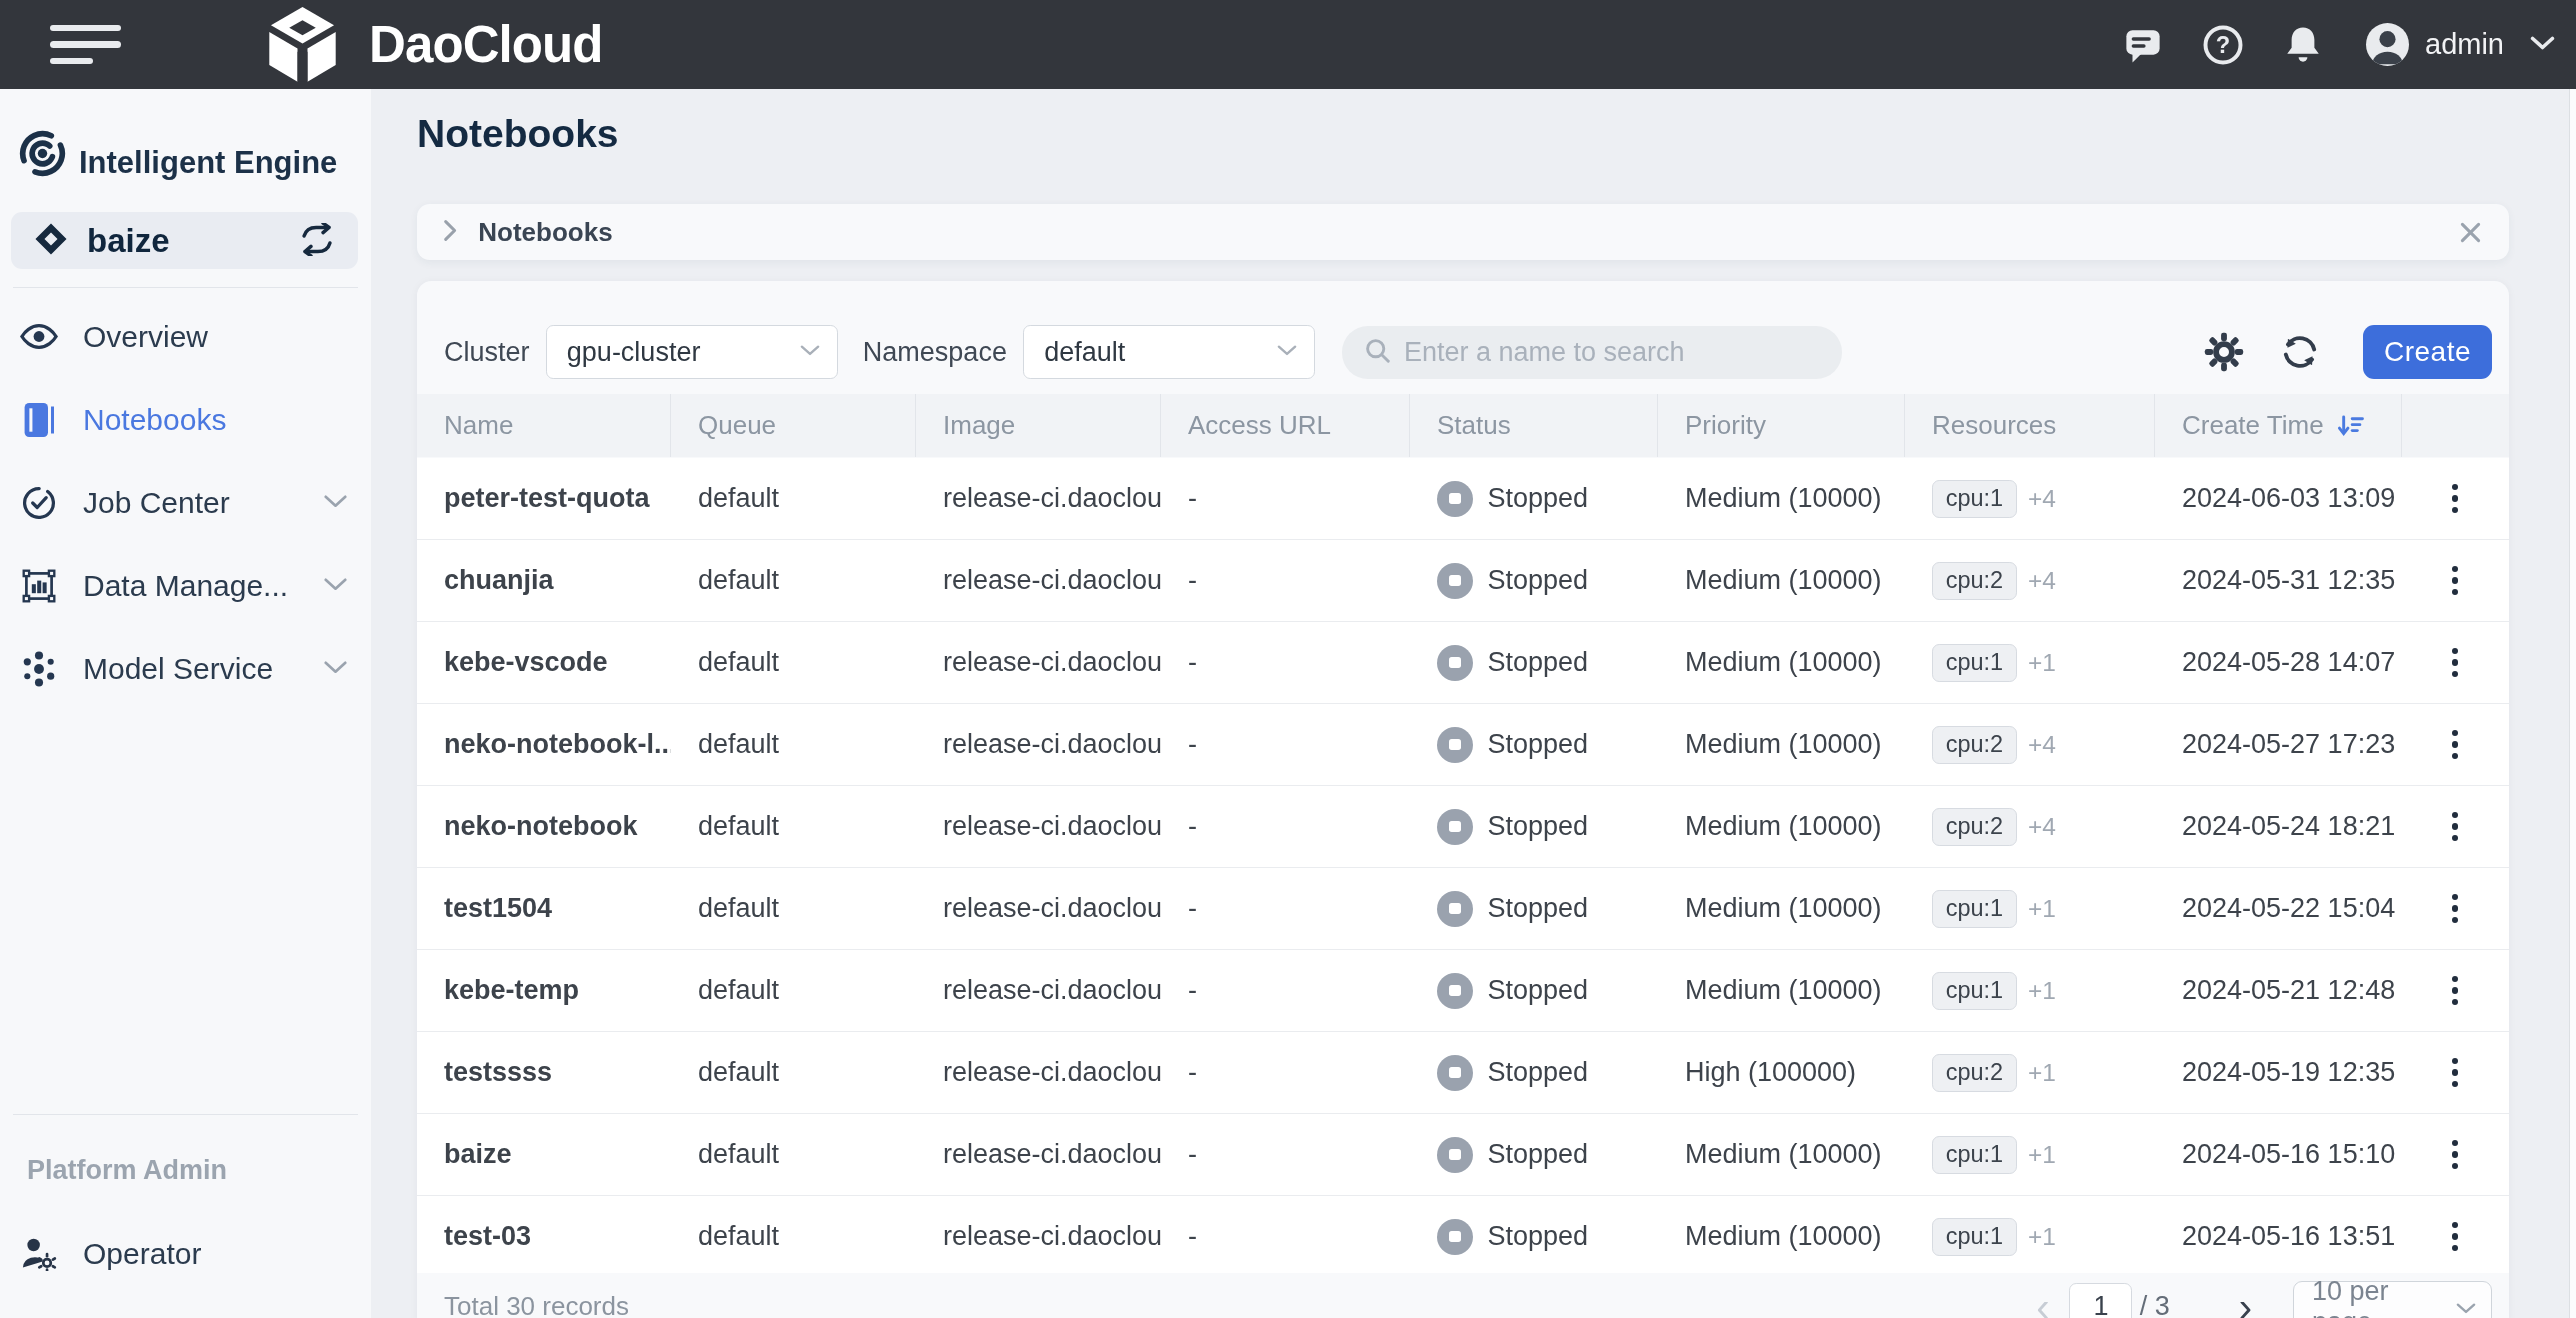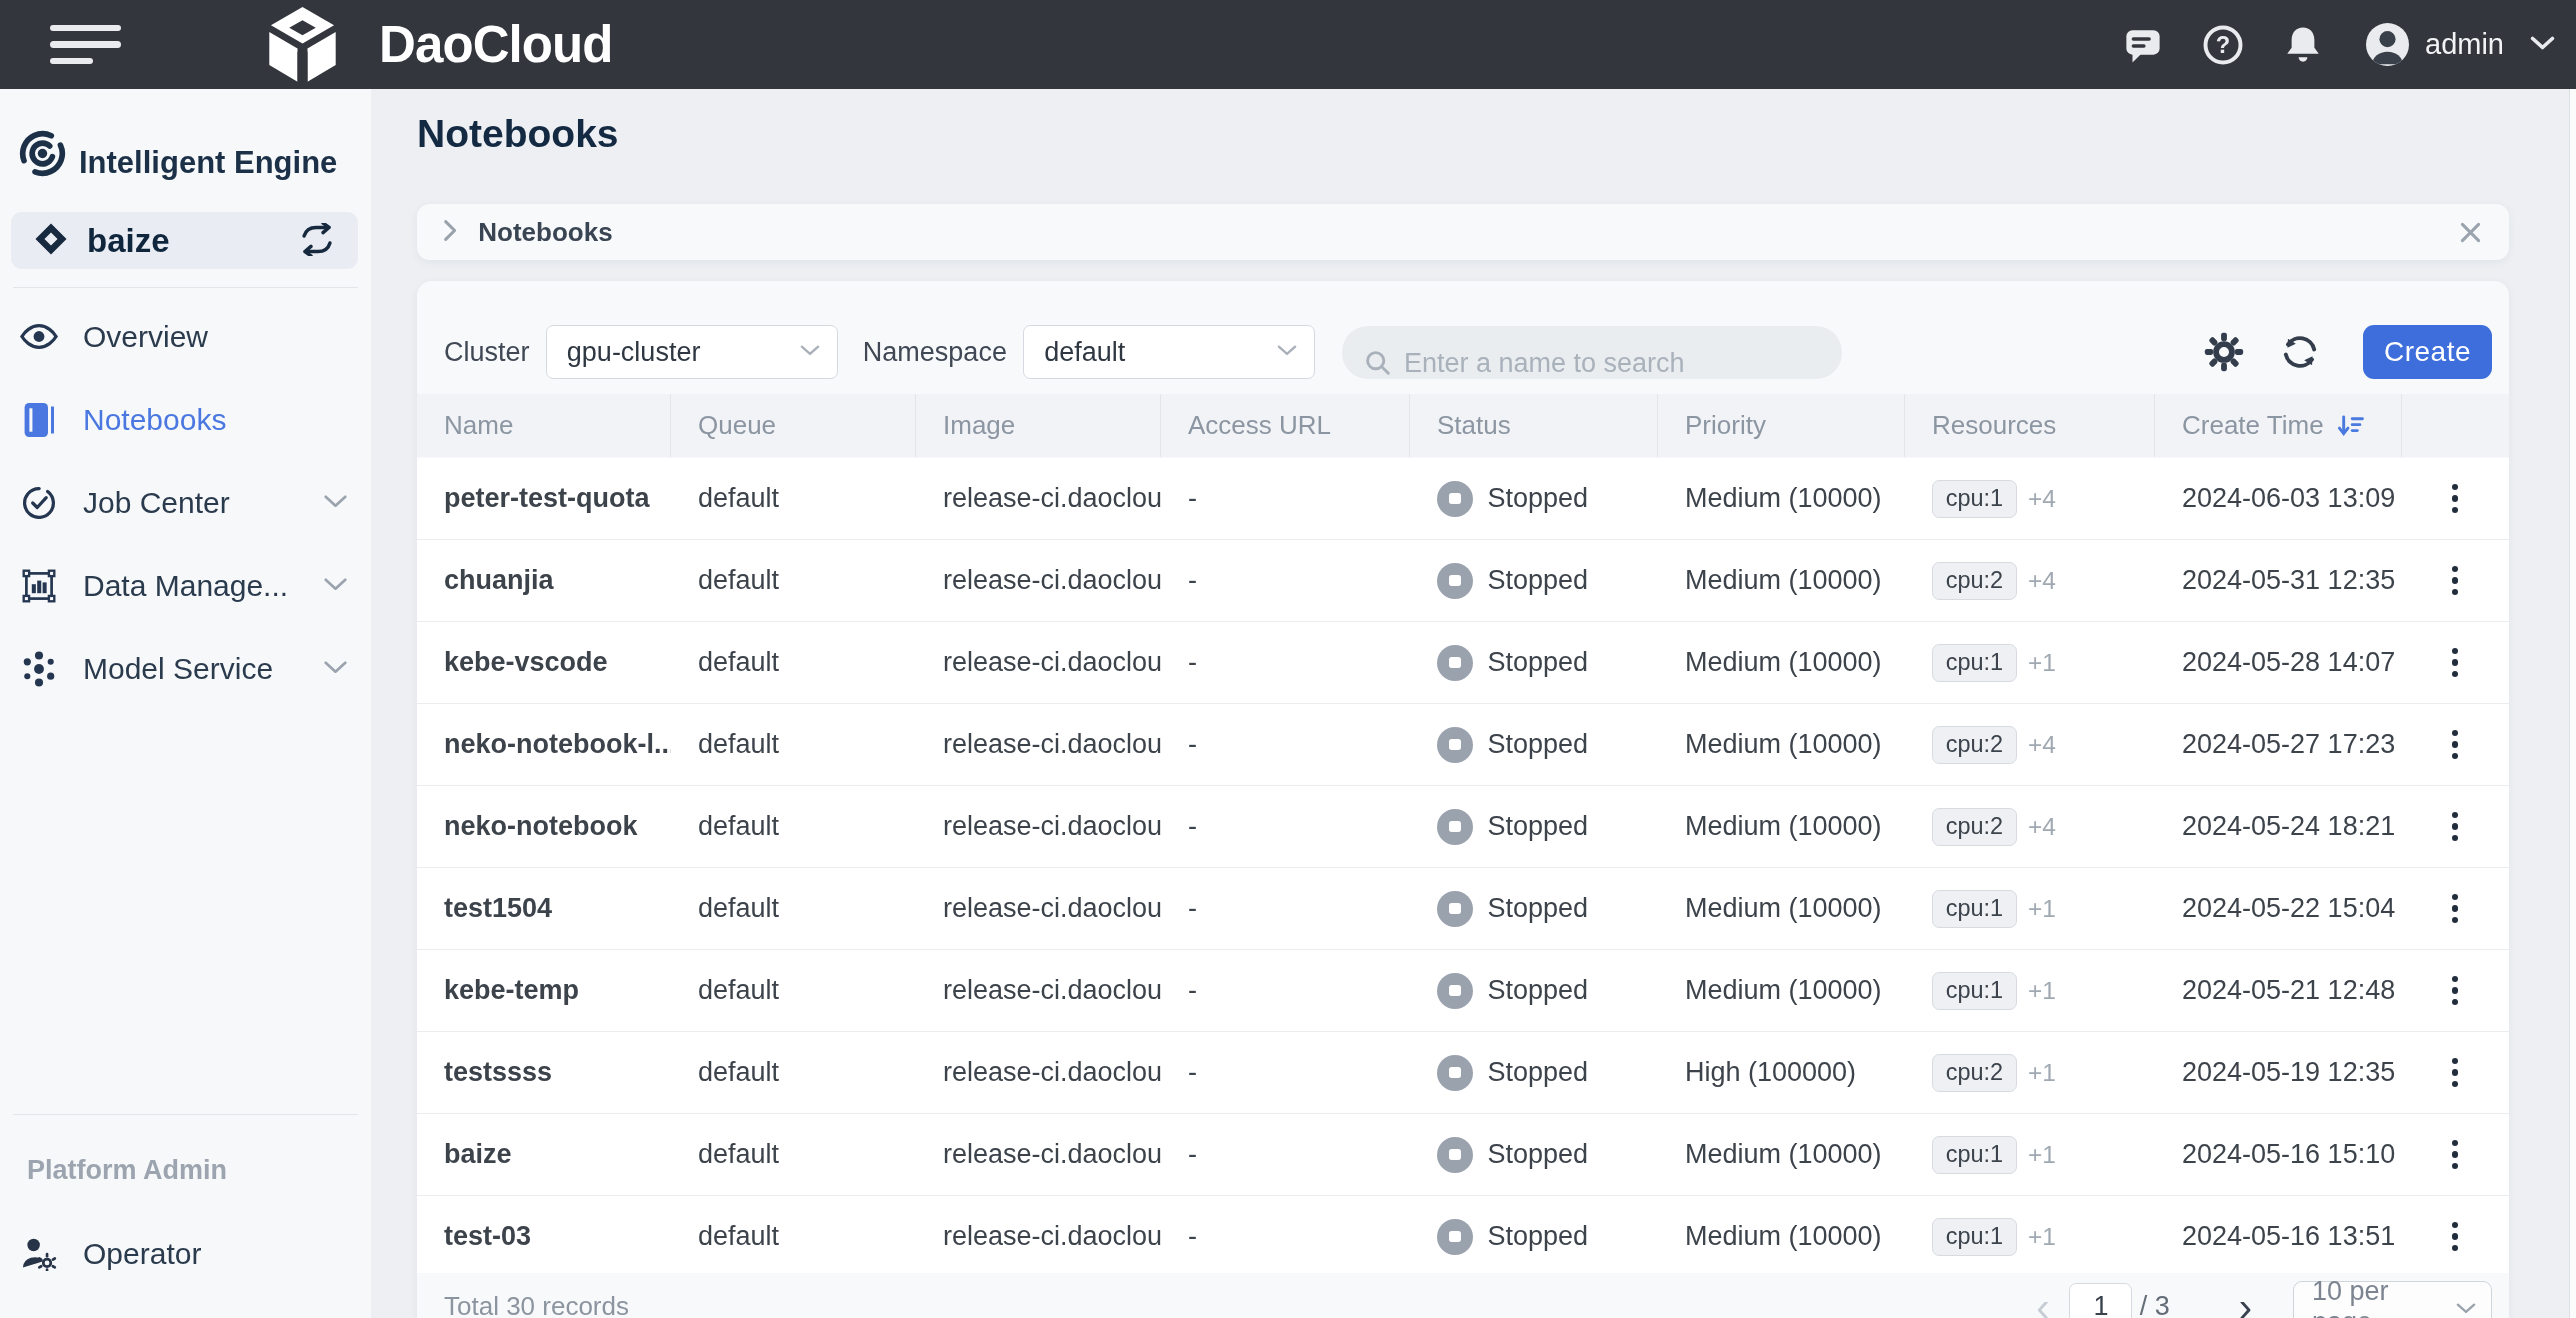--- a/index.html
+++ b/index.html
@@ -11,21 +11,21 @@
     color:#223047;
   }
   
   .topbar{
     position:absolute; top:0; left:0; width:2576px; height:89px;
     background:#33363c; display:flex; align-items:center; z-index:20;
   }
   .hamburger{ margin-left:50px; width:71px; cursor:pointer; }
   .hamburger span{ display:block; height:6.3px; border-radius:3.6px; background:#e9ebee; margin-bottom:10px;}
   .hamburger span:last-child{ margin-bottom:0; width:60%;}
-  .brand{ display:flex; align-items:center; margin-left:140px; gap:35px;justify-content:center;}
+  .brand{ display:flex; align-items:center; margin-left:140px; gap:25px;justify-content:center;}
   .brand-text{ color:#fff; font-size:51px; font-weight:bold; letter-spacing:-0.9px;}
   .topbar-right{ margin-left:auto; display:flex; align-items:center; margin-right:20px;}
   .tb-icon{ width:42px; height:42px; margin-left:38px; display:flex; align-items:center; justify-content:center; cursor:pointer;}
   .avatar{ width:43px; height:43px; border-radius:50%; background:#e9ebee; overflow:hidden; margin-left:42px;}
   .tb-user{ color:#f2f3f5; font-size:29px; margin-left:16.3px;}
   .tb-caret{ margin-left:25px; }
 
   
   .sidebar{
     position:absolute; top:89px; left:0; width:371px; height:1230px;
@@ -72,21 +72,21 @@
   .tb-label{ font-size:27px; color:#3f4854; margin-right:16.3px;}
   .select{
     width:292px; height:54px; background:#fff; border:1.8px solid #d4d9df; border-radius:7.2px;
     display:flex; align-items:center; padding:0 16.3px 0 20px; cursor:pointer;
   }
   .select .sel-value{ font-size:27px; color:#2f3842;}
   .select .sel-caret{ margin-left:auto;}
   .ns-label{ margin-left:25px;}
   .search{
     margin-left:27px; width:500px; height:53px; background:#eaedf0; border-radius:26px;
-    display:flex; align-items:flex-end; padding:0 22px; gap:12.7px;
+    display:flex; align-items:center; padding:0 22px; gap:12.7px;
   }
   .search input{
     border:none; outline:none; background:transparent; font-size:27px; width:100%;
     font-family:"Liberation Sans", sans-serif; color:#333c47;
   }
   .search input::placeholder{ color:#a9b1bb;}
   .tool-right{ margin-left:auto; display:flex; align-items:center;}
   .icon-btn{ cursor:pointer; display:flex; align-items:center; justify-content:center;}
   .refresh-btn{ margin-left:36px;}
   .create-btn{

